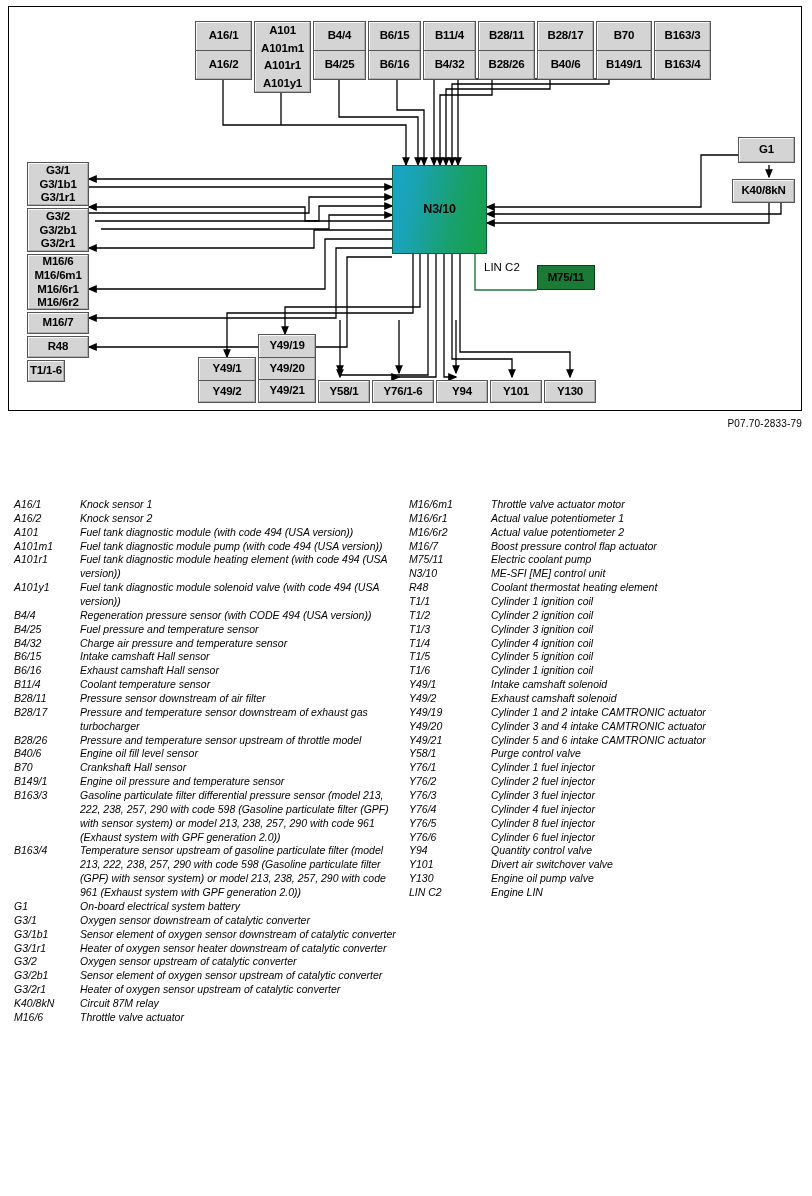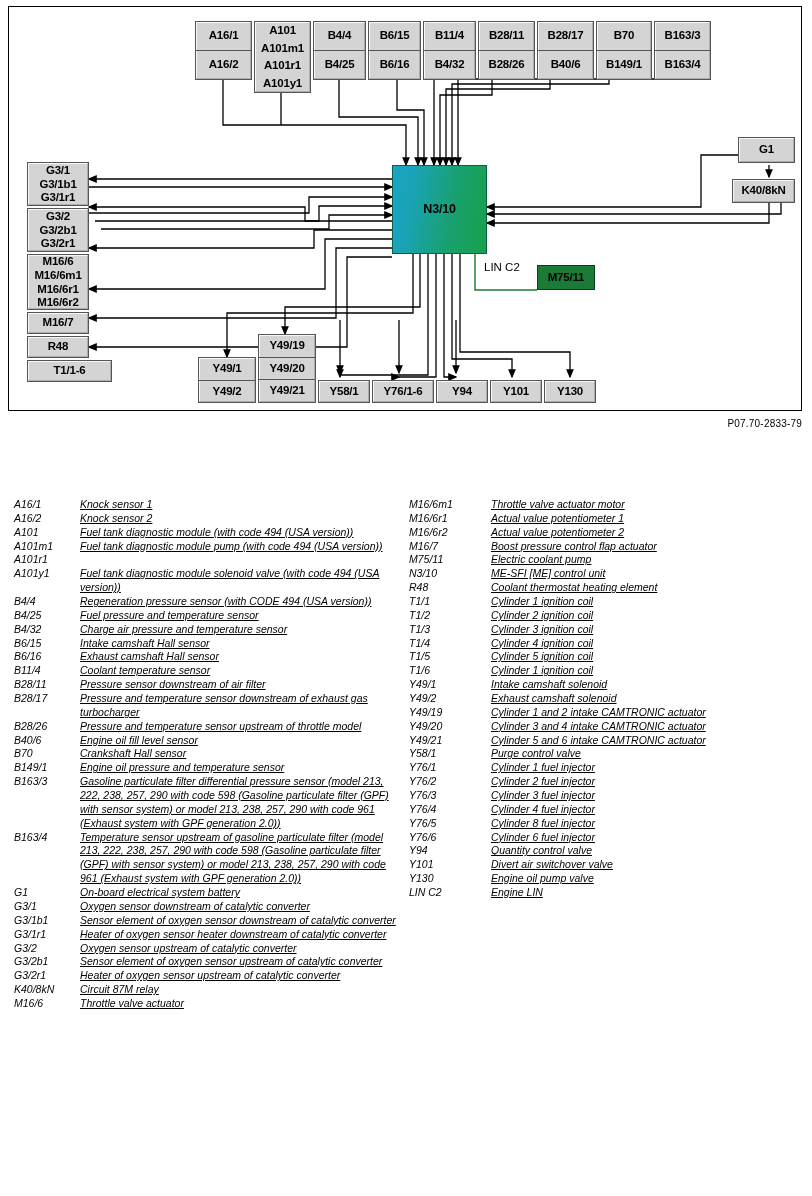--- a/index.html
+++ b/index.html
@@ -55,21 +55,21 @@
     font-style:italic;font-size:10.5px;line-height:1.32;
   }
   .legend-col{position:absolute;top:0;}
   #legend-col-left{left:14px;width:390px;}
   #legend-col-right{left:409px;width:392px;}
   .legend-row{display:flex;align-items:flex-start;margin-bottom:0px;}
   .legend-key{
     flex:0 0 62px;white-space:nowrap;padding-right:4px;
   }
   #legend-col-right .legend-key{flex:0 0 78px;}
-  .legend-desc{flex:1 1 auto;text-align:left;text-decoration:underline;}
+  .legend-desc{flex:1 1 auto;text-align:left;}
 </style>
 </head>
 <body>
 
 <div id="diagram-frame">
 
   <svg id="diagram-canvas" viewBox="0 0 794 405" xmlns="http://www.w3.org/2000/svg">
     <defs>
       <marker id="ah" markerWidth="7" markerHeight="7" refX="6" refY="3" orient="auto" markerUnits="strokeWidth">
         <path d="M0,0 L7,3 L0,6 z" fill="#000"></path>
@@ -209,21 +209,21 @@
   </div>
 
   <div class="box" style="left:18px;top:305px;width:62px;height:22px;">
     <span>M16/7</span>
   </div>
 
   <div class="box" style="left:18px;top:329px;width:62px;height:22px;">
     <span>R48</span>
   </div>
 
-  <div class="box" style="left:18px;top:353px;width:85px;height:22px;">
+  <div class="box" style="left:18px;top:353px;width:38px;height:22px;">
     <span>T1/1-6</span>
   </div>
 
   <div class="box ecu" style="left:383px;top:158px;width:95px;height:89px;">
     <span>N3/10</span>
   </div>
 
   <span class="lin-label" style="left:474px;top:254px;">LIN C2</span>
   <div class="box green-box" style="left:528px;top:258px;width:58px;height:25px;">
     <span>M75/11</span>
@@ -284,20 +284,21 @@
       <div class="legend-row">
         <div class="legend-key">A101</div>
         <div class="legend-desc">Fuel tank diagnostic module (with code 494 (USA version))</div>
       </div>
       <div class="legend-row">
         <div class="legend-key">A101m1</div>
         <div class="legend-desc">Fuel tank diagnostic module pump (with code 494 (USA version))</div>
       </div>
       <div class="legend-row">
         <div class="legend-key">A101r1</div>
+        <div class="legend-desc">Fuel tank diagnostic module heating element (with code 494 (USA version))</div>
       </div>
       <div class="legend-row">
         <div class="legend-key">A101y1</div>
         <div class="legend-desc">Fuel tank diagnostic module solenoid valve (with code 494 (USA version))</div>
       </div>
       <div class="legend-row">
         <div class="legend-key">B4/4</div>
         <div class="legend-desc">Regeneration pressure sensor (with CODE 494 (USA version))</div>
       </div>
       <div class="legend-row">

